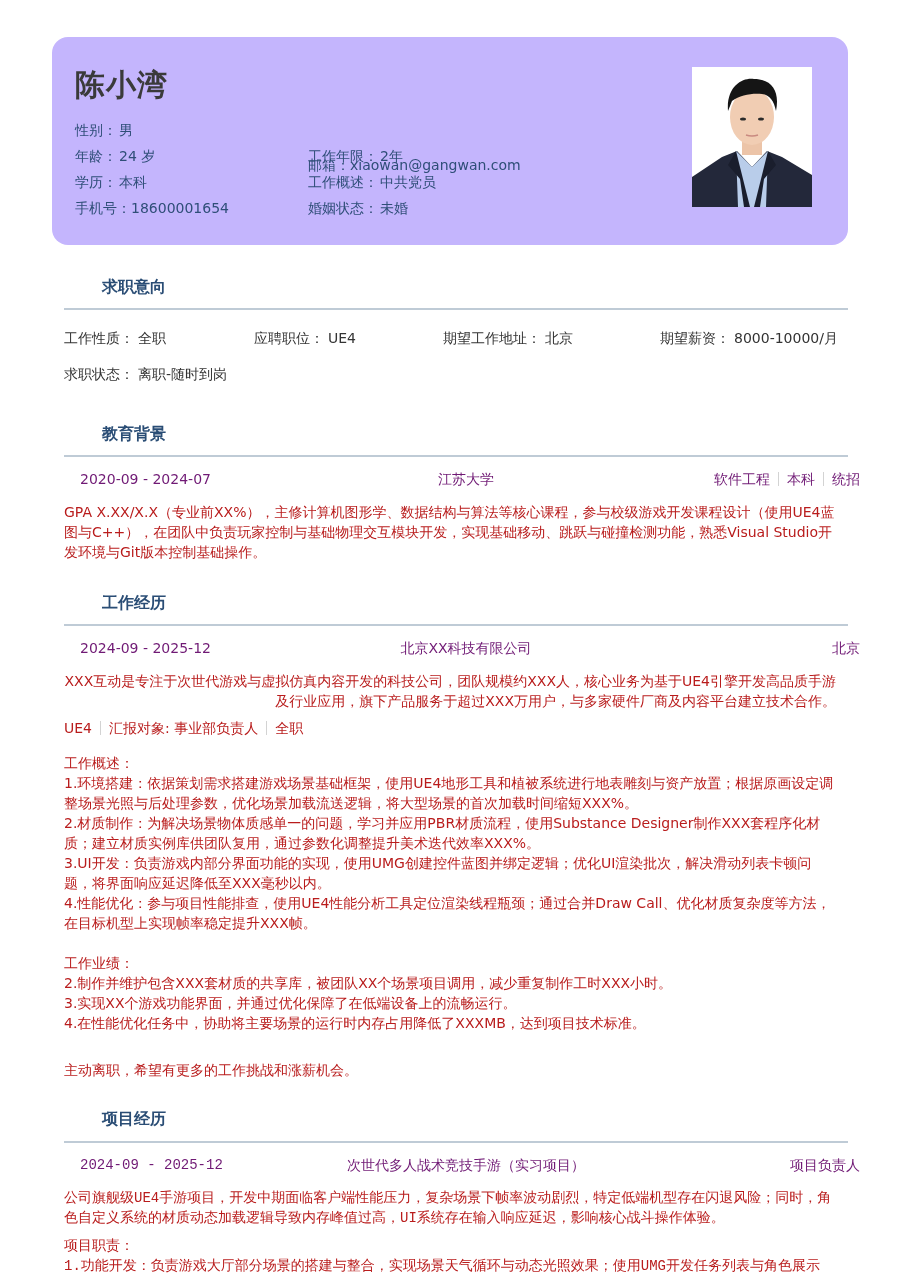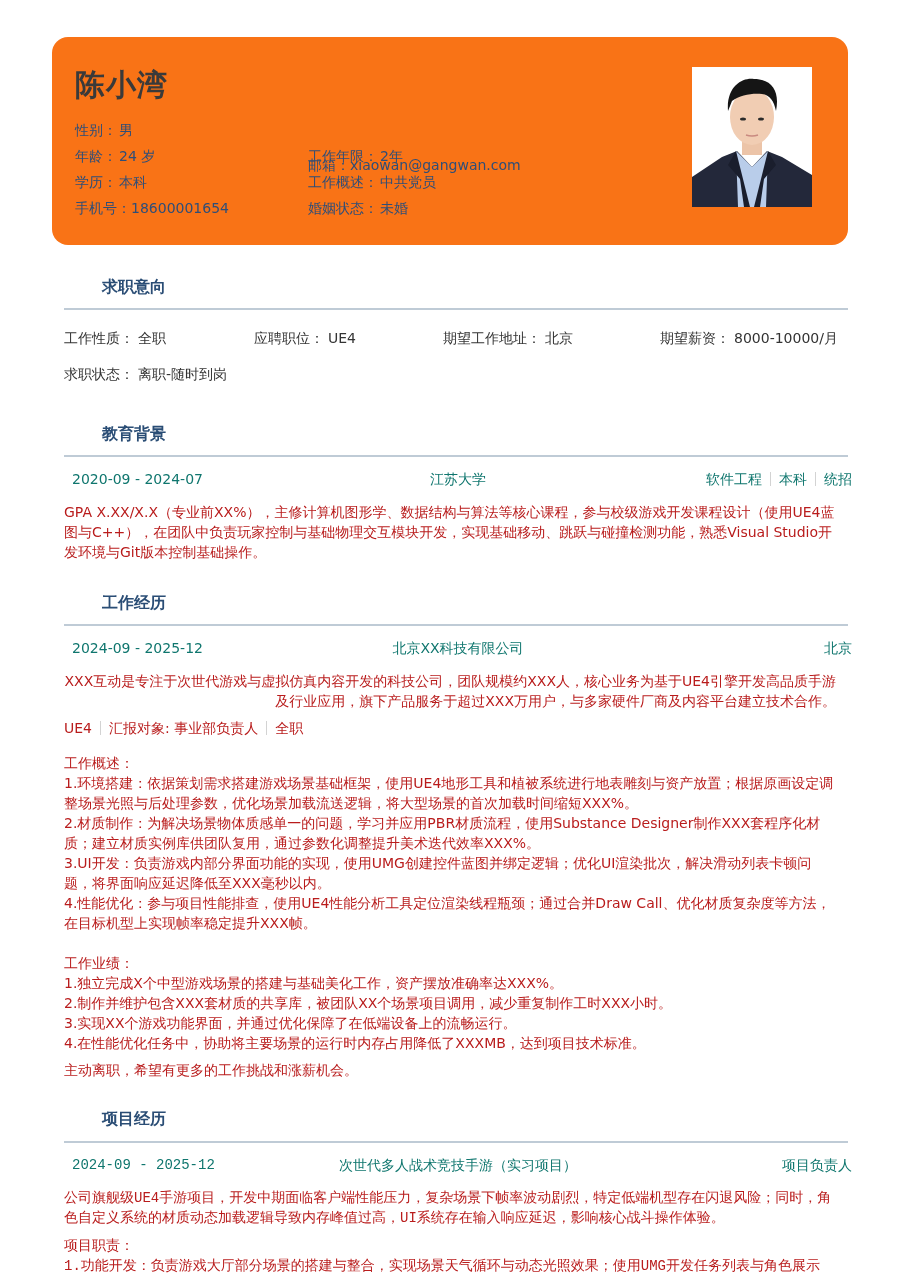--- a/index.html
+++ b/index.html
@@ -1,33 +1,33 @@
 <!DOCTYPE html>
 <html><head>
 <meta charset="utf-8">
 <style>
   * { box-sizing: border-box; margin: 0; padding: 0; }
   html, body { width: 900px; height: 1275px; overflow: hidden; background: #ffffff; }
   body { font-family: "DejaVu Sans", "Liberation Sans", sans-serif; color: #333333; font-size: 14px; position: relative; }
 
   .header-card {
     position: absolute; left: 52px; top: 37px; width: 796px; height: 208px;
-    background: #f97316; border-radius: 16px;
+    background: #c4b5fd; border-radius: 16px;
   }
   .name { position: absolute; left: 23px; top: 28px; font-size: 30px; font-weight: bold; color: #3a3a3a; letter-spacing: 1px; }
   .info-row { position: absolute; font-size: 14px; color: #2f4e78; white-space: nowrap; }
   .info-row .lbl { color: #2f4e78; }
   .info-row .val { margin-left: 2px; }
   .photo { position: absolute; left: 640px; top: 30px; width: 120px; height: 140px; background: #ffffff; overflow: hidden; }
 
   .section { position: absolute; left: 64px; width: 784px; }
   .sec-title { font-size: 16px; font-weight: bold; color: #2a4d75; height: 22px; line-height: 22px; margin-left: 38px; }
   .sec-line { position: absolute; left: 0; width: 784px; height: 2px; background: #bfcbd6; }
 
-  .row3 { position: absolute; left: 8px; width: 772px; height: 20px; font-size: 14px; color: #0f766e; }
+  .row3 { position: absolute; left: 16px; width: 772px; height: 20px; font-size: 14px; color: #701a75; }
   .row3 .l { position: absolute; left: 0; }
   .row3 .c { position: absolute; left: 0; width: 772px; text-align: center; }
   .row3 .r { position: absolute; right: -8px; }
   .sep { display: inline-block; width: 1px; height: 14px; background: #d3d3d3; margin: 0 8px; vertical-align: -2px; }
 
   .para { position: absolute; left: 0; width: 772px; font-size: 14px; line-height: 20px; color: #b91c1c; }
   .intent-item { position: absolute; font-size: 14px; color: #333; white-space: nowrap; }
 </style>
 </head>
 <body>
@@ -139,21 +139,20 @@
   <div class="para" style="top:161px;">
     <div>工作概述：</div>
     <div>1.环境搭建：依据策划需求搭建游戏场景基础框架，使用UE4地形工具和植被系统进行地表雕刻与资产放置；根据原画设定调整场景光照与后处理参数，优化场景加载流送逻辑，将大型场景的首次加载时间缩短XXX%。</div>
     <div>2.材质制作：为解决场景物体质感单一的问题，学习并应用PBR材质流程，使用Substance Designer制作XXX套程序化材质；建立材质实例库供团队复用，通过参数化调整提升美术迭代效率XXX%。</div>
     <div>3.UI开发：负责游戏内部分界面功能的实现，使用UMG创建控件蓝图并绑定逻辑；优化UI渲染批次，解决滑动列表卡顿问题，将界面响应延迟降低至XXX毫秒以内。</div>
     <div>4.性能优化：参与项目性能排查，使用UE4性能分析工具定位渲染线程瓶颈；通过合并Draw Call、优化材质复杂度等方法，在目标机型上实现帧率稳定提升XXX帧。</div>
   </div>
 
   <div class="para" style="top:361px;">
     <div>工作业绩：</div>
-    <div>1.独立完成X个中型游戏场景的搭建与基础美化工作，资产摆放准确率达XXX%。</div>
     <div>2.制作并维护包含XXX套材质的共享库，被团队XX个场景项目调用，减少重复制作工时XXX小时。</div>
     <div>3.实现XX个游戏功能界面，并通过优化保障了在低端设备上的流畅运行。</div>
     <div>4.在性能优化任务中，协助将主要场景的运行时内存占用降低了XXXMB，达到项目技术标准。</div>
   </div>
 
   <div class="para" style="top:468px;">主动离职，希望有更多的工作挑战和涨薪机会。</div>
 </div>
 
 <div class="section" style="top:1109px; height:166px;font-family:Liberation Mono, monospace;">
   <div class="sec-title">项目经历</div>

